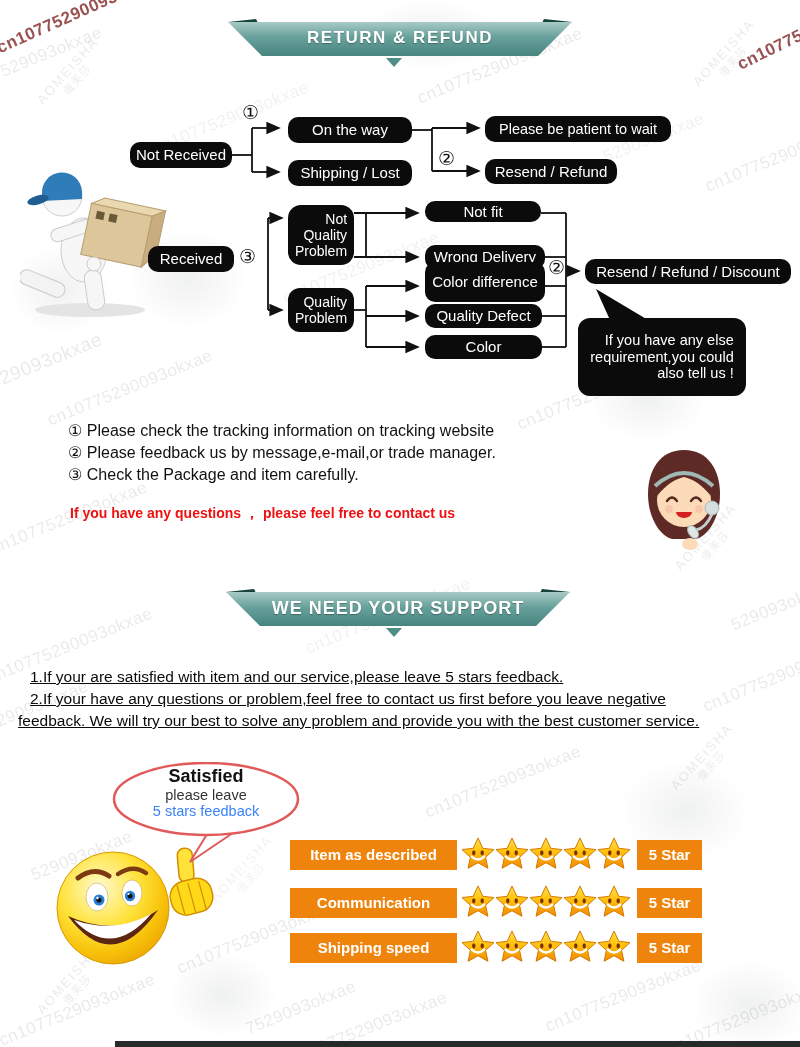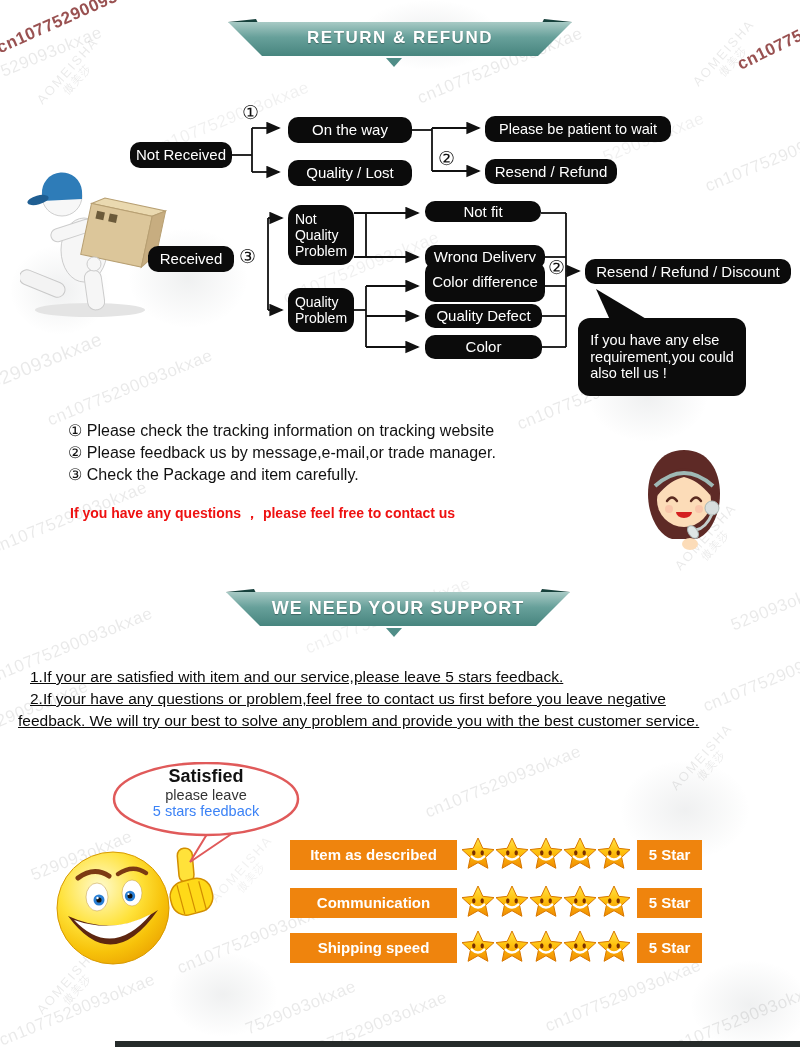--- a/index.html
+++ b/index.html
@@ -16,21 +16,21 @@
   .wm.brand .b2{font-size:11px;letter-spacing:1px;}
   .blob{position:absolute;border-radius:50%;z-index:0;
         background:radial-gradient(closest-side,rgba(100,110,115,.10),rgba(100,110,115,0));}
   
   .ribbon-text{position:absolute;width:344px;text-align:center;color:#fff;font-weight:bold;
                font-size:17px;letter-spacing:1.5px;z-index:4;text-shadow:0 1px 1px rgba(0,0,0,.3);}
   .tri-down{position:absolute;width:0;height:0;border-left:8px solid transparent;
             border-right:8px solid transparent;border-top:9px solid #4f8d87;z-index:3;}
   
   .fbox{position:absolute;background:#0b0b0b;color:#fff;border-radius:10px;display:flex;
-        align-items:center;justify-content:center;text-align:left;font-size:15px;
+        align-items:center;justify-content:center;text-align:right;font-size:15px;
         white-space:pre-line;z-index:3;line-height:1.15;}
   .circ{position:absolute;font-size:19px;z-index:4;color:#111;background:#fff;border-radius:50%;line-height:1;}
   
   .note{position:absolute;left:68px;font-size:16px;color:#111;z-index:3;white-space:nowrap;}
   .contact{position:absolute;left:70px;top:505px;font-size:14px;font-weight:bold;z-index:3;white-space:nowrap;}
   .sup{position:absolute;font-size:15.5px;color:#0a0a0a;z-index:3;white-space:nowrap;text-decoration:underline;}
   .sb{position:absolute;left:114px;width:184px;text-align:center;z-index:4;}
   
   .rrow{position:absolute;left:2px;width:785px;height:30px;z-index:3;}
   .rlabel,.rvalue{position:absolute;top:0;height:30px;background:#ef840d;color:#fff;font-weight:bold;
@@ -167,21 +167,21 @@
     <polygon points="610,320 648,320 596,289" fill="#0b0b0b"></polygon>
   </svg>
 
   <div class="circ" style="left:242px;top:103px">①</div>
   <div class="circ" style="left:438px;top:149px">②</div>
   <div class="circ" style="left:239px;top:247px">③</div>
   <div class="circ" style="left:548px;top:258px">②</div>
 
   <div class="fbox" style="left:130px;top:142px;width:102px;height:26px">Not Received</div>
   <div class="fbox" style="left:288px;top:117px;width:124px;height:26px">On the way</div>
-  <div class="fbox" style="left:288px;top:160px;width:124px;height:26px">Quality / Lost</div>
+  <div class="fbox" style="left:288px;top:160px;width:124px;height:26px">Shipping / Lost</div>
   <div class="fbox" style="left:485px;top:116px;width:186px;height:26px;font-size:14.5px">Please be patient to wait</div>
   <div class="fbox" style="left:485px;top:159px;width:132px;height:25px">Resend / Refund</div>
   <div class="fbox" style="left:148px;top:246px;width:86px;height:26px">Received</div>
   <div class="fbox" style="left:288px;top:205px;width:66px;height:60px;font-size:14px;border-radius:13px">Not
 Quality
 Problem</div>
   <div class="fbox" style="left:288px;top:288px;width:66px;height:44px;font-size:14px;border-radius:12px">Quality
 Problem</div>
   <div class="fbox" style="left:425px;top:201px;width:116px;height:21px">Not fit</div>
   <div class="fbox" style="left:425px;top:245px;width:120px;height:24px">Wrong Delivery</div>

